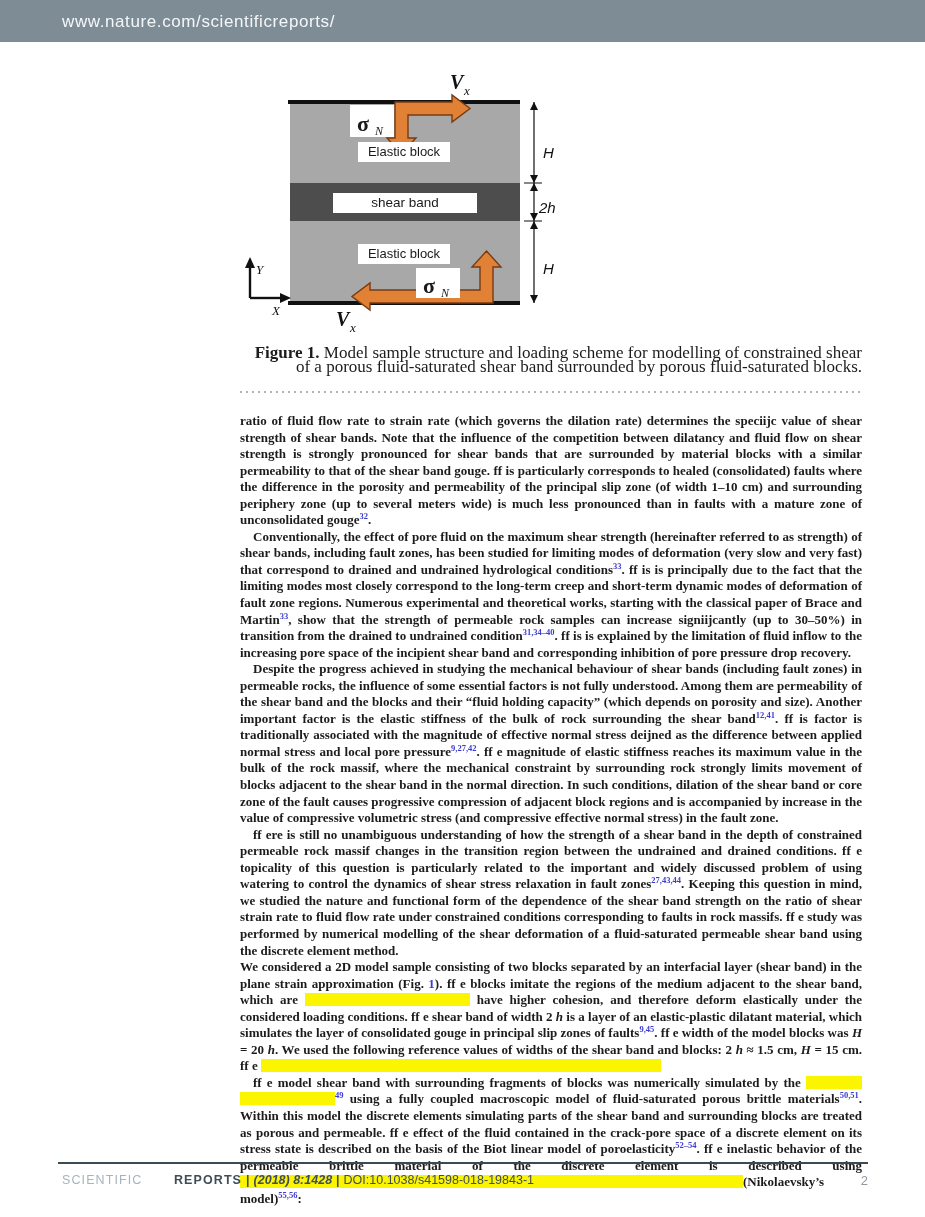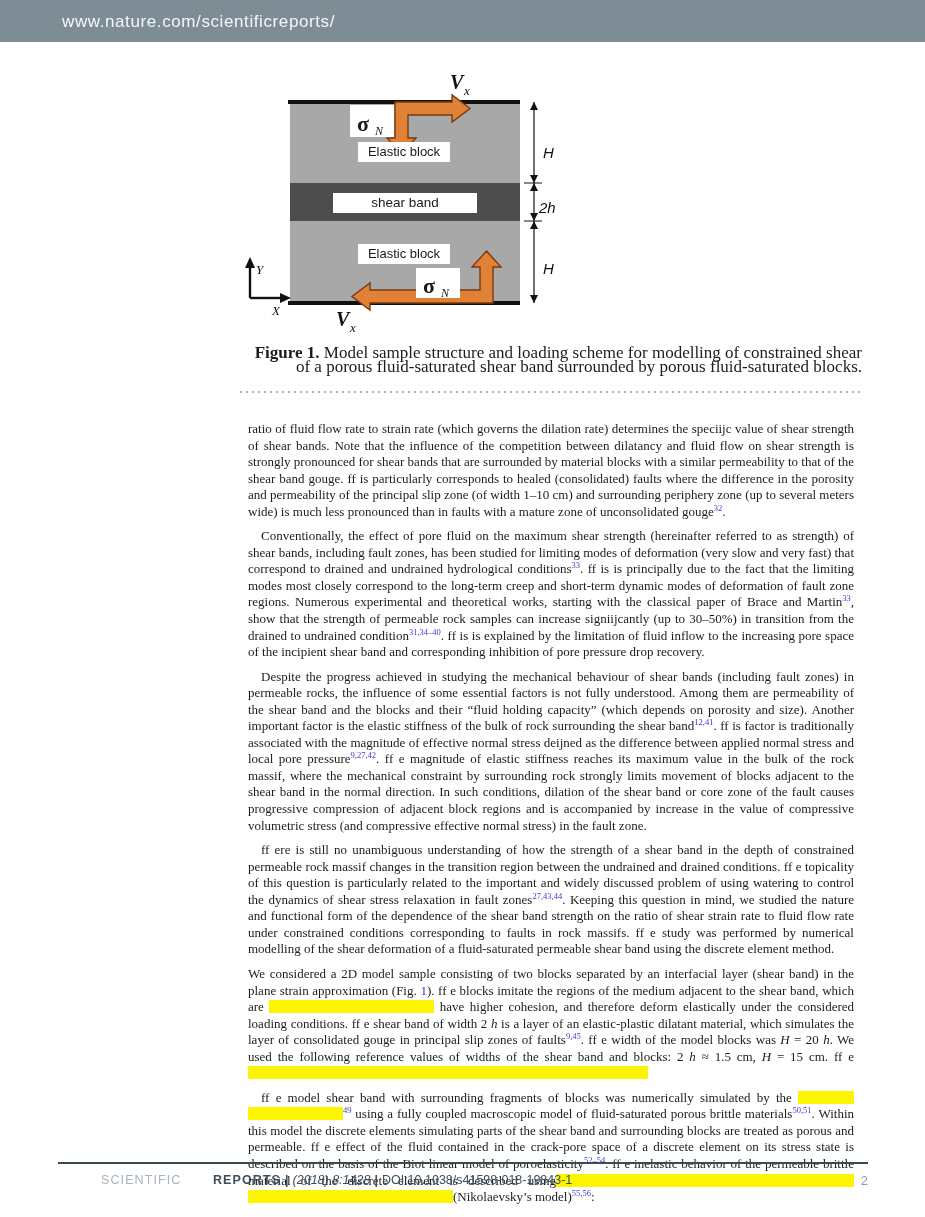--- a/index.html
+++ b/index.html
@@ -25,39 +25,39 @@
   .caption .cap-label { font-weight:bold; }
   .dotted {
     position:absolute; left:240px; top:391px; width:622px; height:2px;
     background:repeating-linear-gradient(to right,#b4b4b4 0 2px,transparent 2px 6px);
   }
   
   #body-col {
     position:absolute; left:240px; top:413px; width:622px;
     font-size:13px; line-height:16.55px; text-align:justify; color:#1c1c1c;
   }
-  #body-col p { margin:8px; }
+  #body-col p { margin:0;font-weight:bold; }
   #body-col p.indent { text-indent:13px; }
   #body-col h2 {
     font-family:"Liberation Sans", sans-serif; font-size:15.5px; font-weight:bold;
     margin:7px 0 3px 0; color:#000; text-align:left;
   }
   sup.ref { color:#3b3bd1; font-size:8.5px; line-height:0; }
   .figlink { color:#3b3bd1; }
   .mvar { font-style:italic; }
   .hl { display:inline-block; height:13px; background:#fcf502; vertical-align:-2px; }
   
   .frule { position:absolute; left:58px; top:1162px; width:810px; height:2px; background:#3c4a54; }
   .footer {
     position:absolute; left:62px; top:1173px;
     font-family:"Liberation Sans", sans-serif; font-size:12.5px; color:#3f4d57;
   }
-  .footer .j1 { color:#a7b4bd; letter-spacing:1.1px;margin-left:39px; }
+  .footer .j1 { color:#a7b4bd; letter-spacing:1.1px; }
   .footer .j2 { color:#3f4d57; font-weight:bold; letter-spacing:1.1px;padding-left:28px; }
-  .footer .cit { font-style:italic; font-weight:normal;text-align:right; }
+  .footer .cit { font-style:italic; font-weight:bold;text-align:right; }
   .footer .sep { color:#3f4d57; font-weight:bold; padding:0 4px; }
   .pagenum {
     position:absolute; right:57px; top:1173px; color:#8d9aa4;
     font-family:"Liberation Sans", sans-serif; font-size:13px;
   }
 </style>
 </head>
 <body>
 
 <div class="header">

